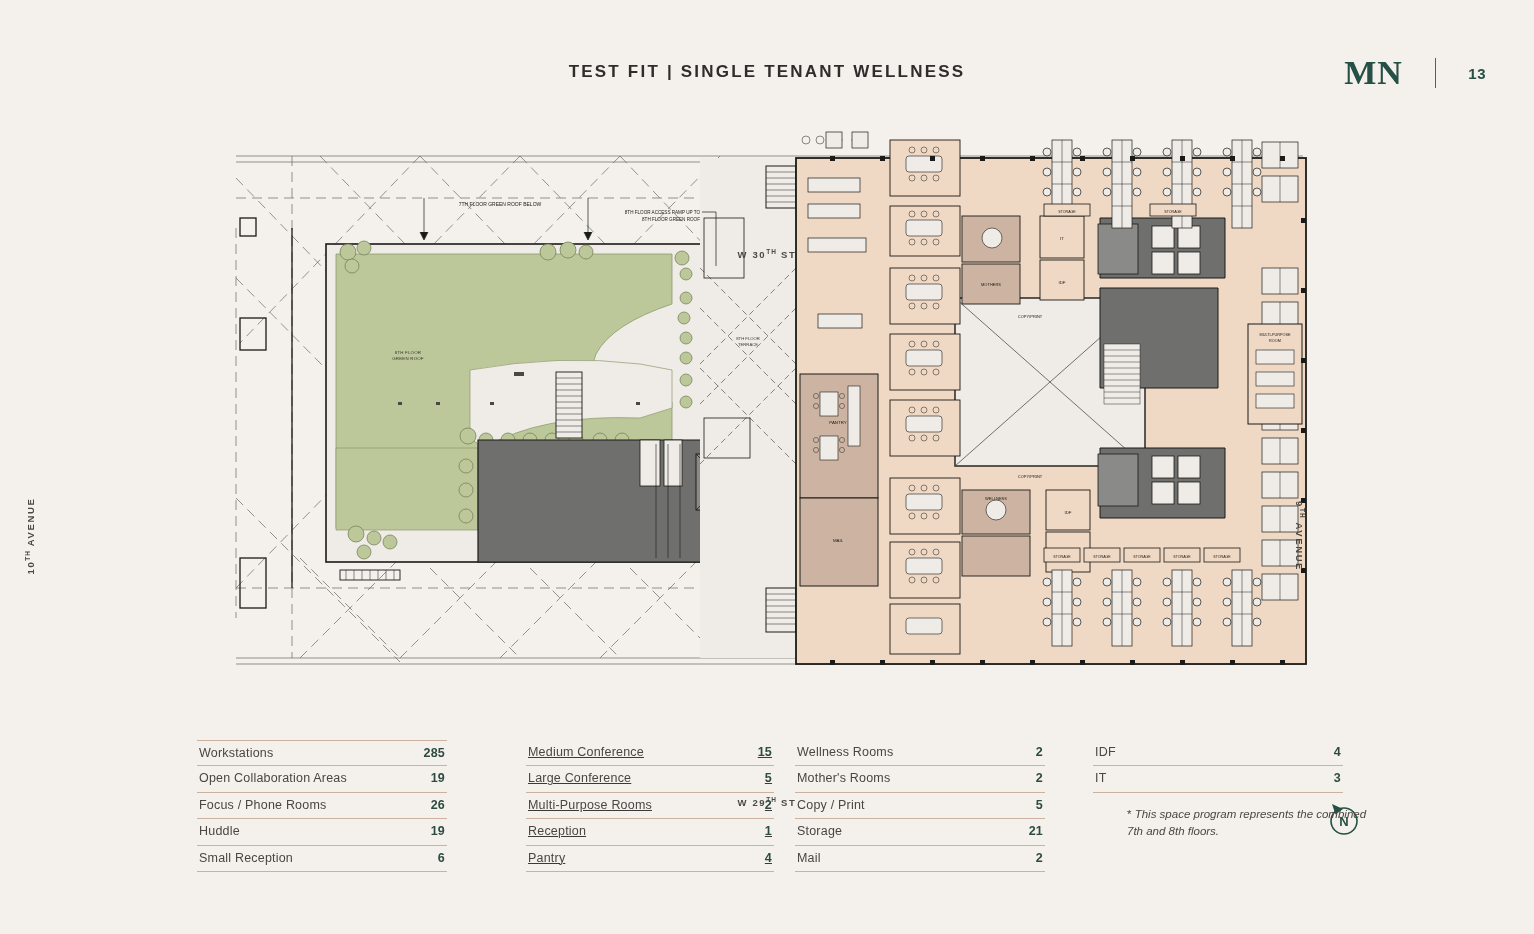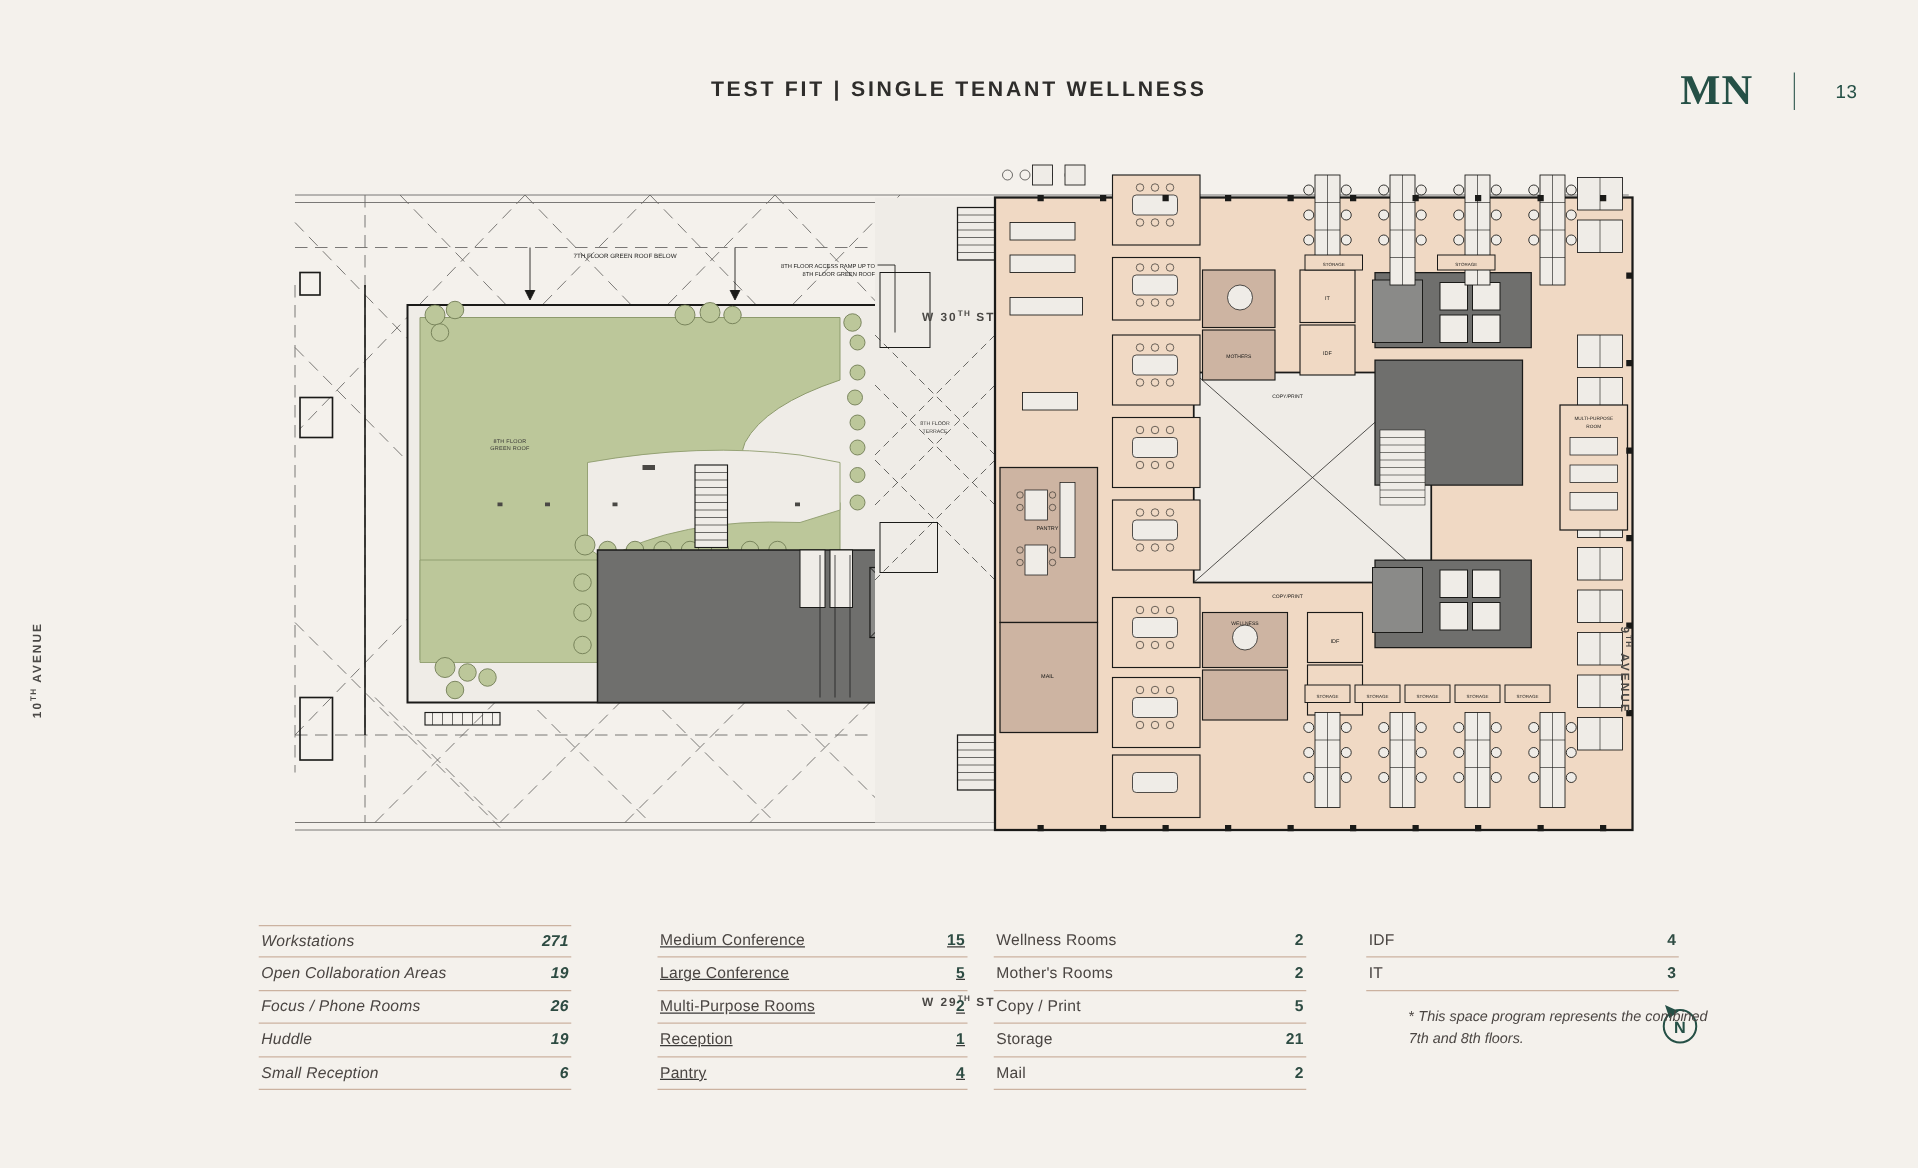--- a/index.html
+++ b/index.html
@@ -28,21 +28,21 @@
     display:flex; align-items:center; gap:32px;
   }
   #brand-logo {
     font-family:"Liberation Serif", serif;
     font-size:34px; font-weight:bold;
     letter-spacing:1px;
     color:#255046;
     line-height:1;
   }
   #brand-divider { width:1.5px; height:30px; background:#255046; opacity:.85; }
-  #page-number { font-size:15px; font-weight:normal; color:#255046; letter-spacing:.5px; }
+  #page-number { font-size:15px; font-weight:bold; color:#255046; letter-spacing:.5px; }
 
   
   #plan-wrap { position:absolute; left:0; top:118px; width:1534px; height:600px; }
   #plan-svg { display:block; }
 
   .street-label {
     position:absolute;
     font-size:9.5px; letter-spacing:1.6px; font-weight:bold;
     color:#4a4845; white-space:nowrap;
   }
@@ -57,21 +57,21 @@
     left:1230px; top:412px; width:140px; text-align:center;
     transform:rotate(90deg);
   }
 
   
   #compass { position:absolute; left:1322px; top:680px; width:42px; height:42px; }
 
   
   #legend { position:absolute; left:0; top:740px; width:1534px; height:160px; }
   .legend-col { position:absolute; top:0; }
-  #legend-col-0 { left:207px; width:250px;font-style:italic; }
+  #legend-col-0 { left:197px; width:250px; }
   #legend-col-1 { left:526px; width:248px;text-decoration:underline; }
   #legend-col-2 { left:795px; width:250px; }
   #legend-col-3 { left:1093px; width:250px; }
 
   .legend-row {
     display:flex; align-items:baseline; justify-content:space-between;
     border-bottom:1px solid #cbb2a0;
     padding:5px 2px 5px 2px;
     height:26.4px;
   }
@@ -731,21 +731,21 @@
         <line x1="394" y1="452" x2="394" y2="462"></line>
       </g>
     </g>
   </svg>
 </div>
 
 <div id="legend">
   <div class="legend-col top-rule" id="legend-col-0">
       <div class="legend-row">
         <span class="legend-label">Workstations</span>
-        <span class="legend-value">271</span>
+        <span class="legend-value">285</span>
       </div>
       <div class="legend-row">
         <span class="legend-label">Open Collaboration Areas</span>
         <span class="legend-value">19</span>
       </div>
       <div class="legend-row">
         <span class="legend-label">Focus / Phone Rooms</span>
         <span class="legend-value">26</span>
       </div>
       <div class="legend-row">

